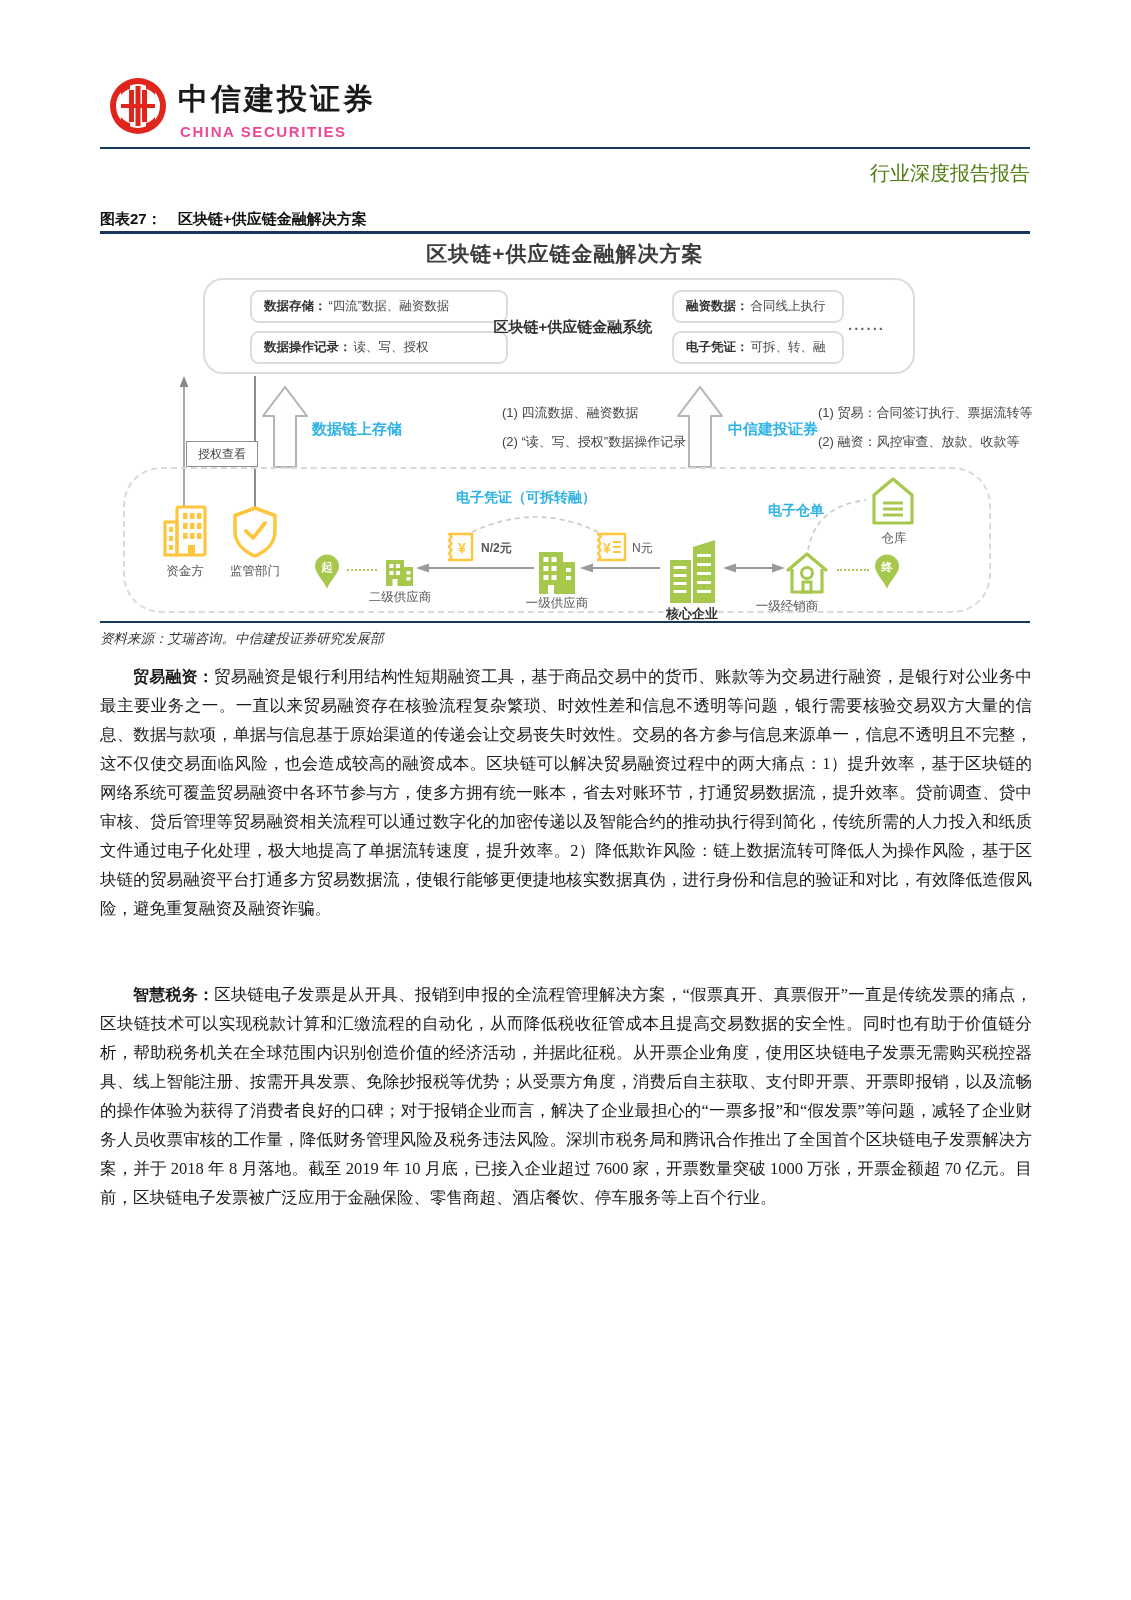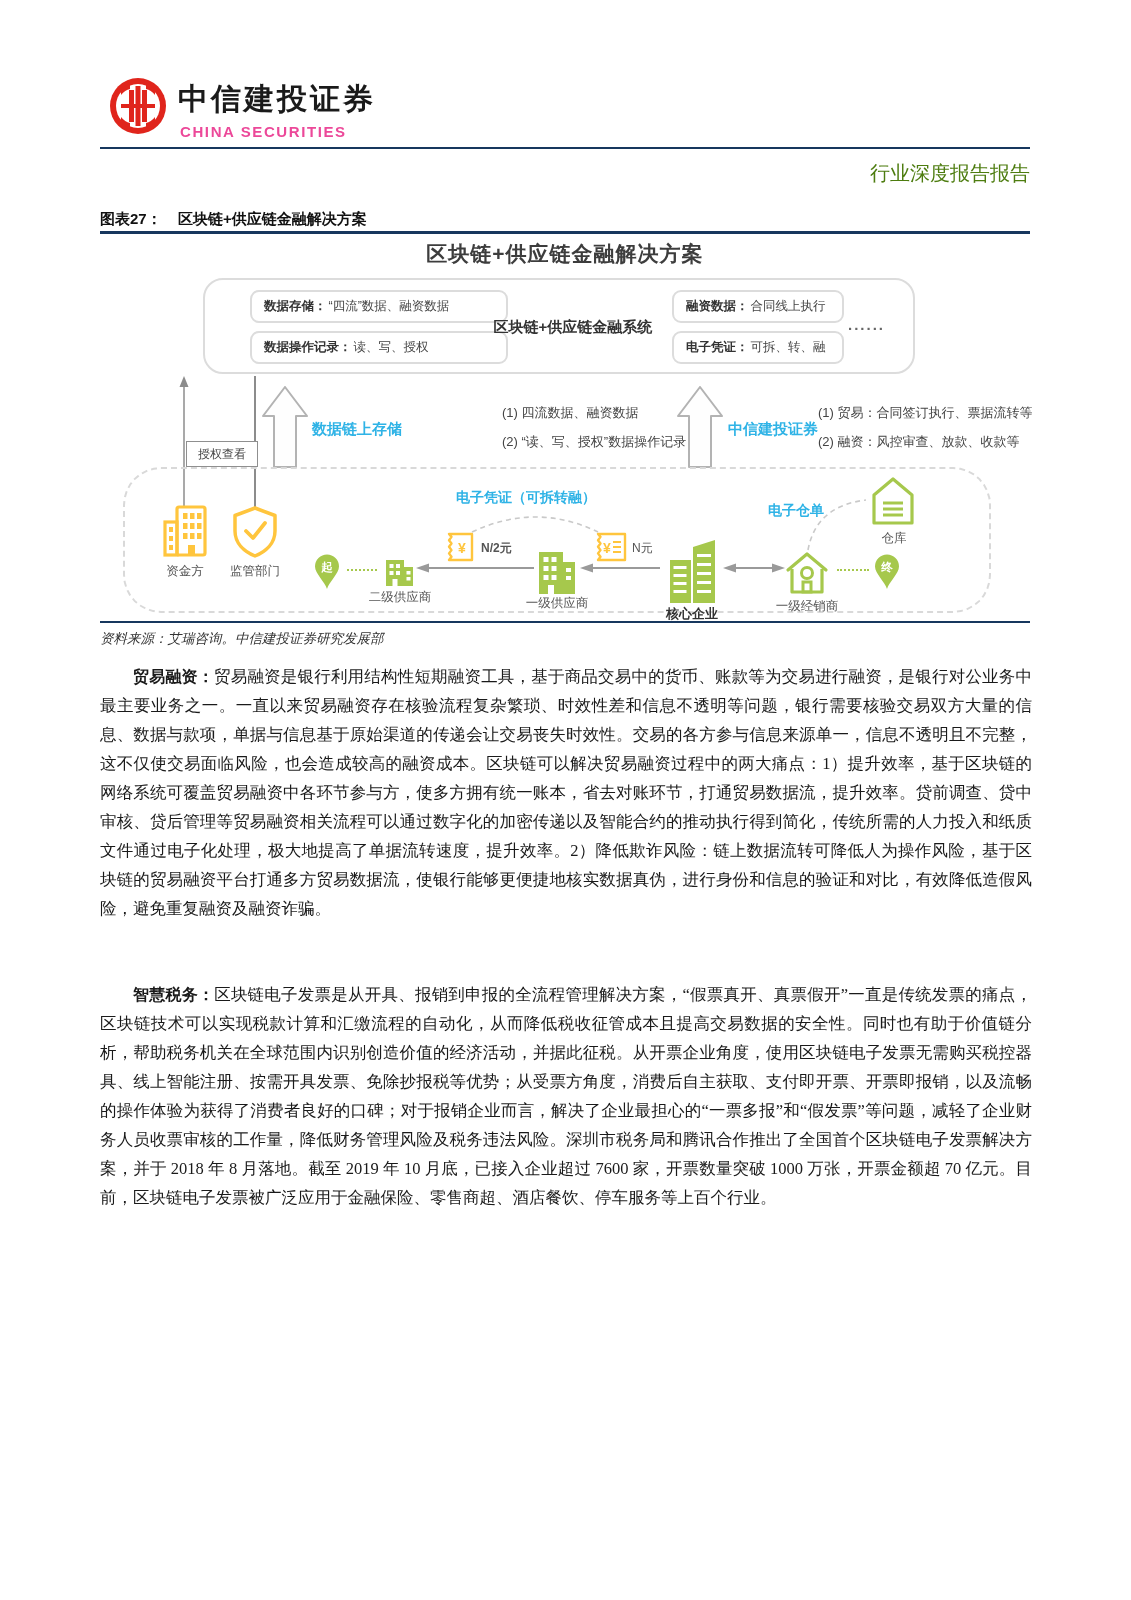--- a/index.html
+++ b/index.html
@@ -256,21 +256,21 @@
     </svg>
 
     <div class="abs" style="left:684px;top:314px;">
       <svg width="46" height="44" viewBox="0 0 46 44">
         <path d="M4,20 L23,4 L42,20" fill="none" stroke="#a6c84c" stroke-width="3.2" stroke-linecap="round" stroke-linejoin="round"></path>
         <path d="M8,19 V42 H38 V19" fill="none" stroke="#a6c84c" stroke-width="3.2" stroke-linejoin="round"></path>
         <circle cx="23" cy="23" r="5.5" fill="none" stroke="#a6c84c" stroke-width="3"></circle>
         <rect x="19" y="32" width="8" height="10" fill="none" stroke="#a6c84c" stroke-width="3"></rect>
       </svg>
     </div>
-    <div class="abs ent-label" style="left:664px;top:362px;width:86px;">一级经销商</div>
+    <div class="abs ent-label" style="left:644px;top:362px;width:86px;">一级经销商</div>
 
     <div class="abs dotted-green" style="left:737px;top:333px;width:32px;"></div>
 
     <div class="abs" style="left:774px;top:318px;">
       <svg width="26" height="36" viewBox="0 0 26 36">
         <path d="M13,35 C11,28 1,19.5 1,12.5 A12,12 0 1,1 25,12.5 C25,19.5 15,28 13,35 Z" fill="#a6c84c"></path>
         <text x="13" y="17" text-anchor="middle" font-size="11.5" font-weight="bold" fill="#ffffff">终</text>
       </svg>
     </div>
 

